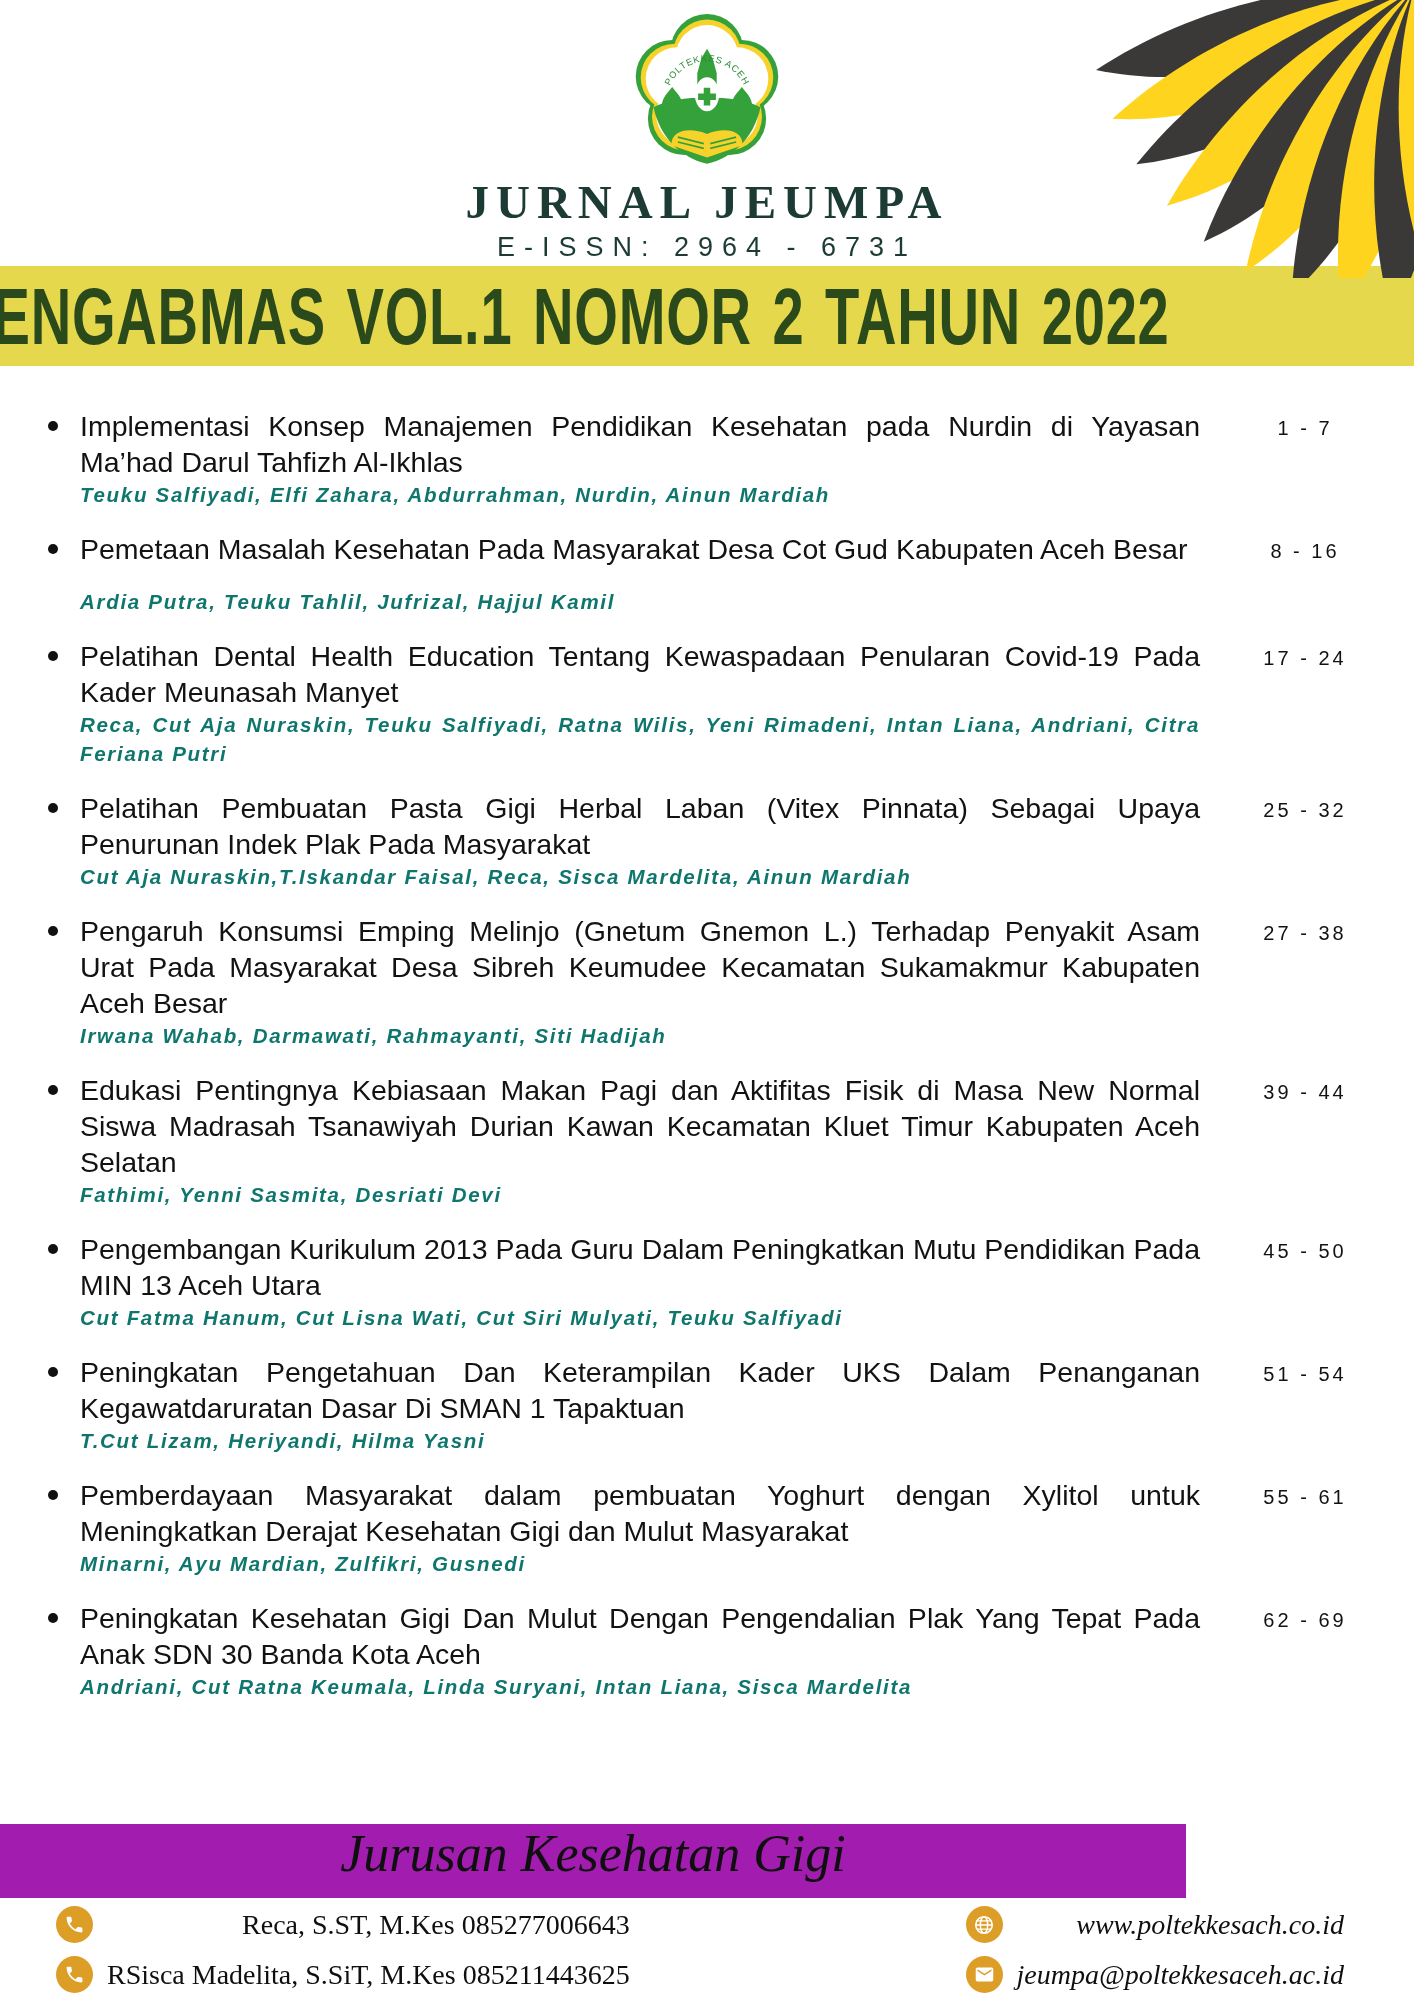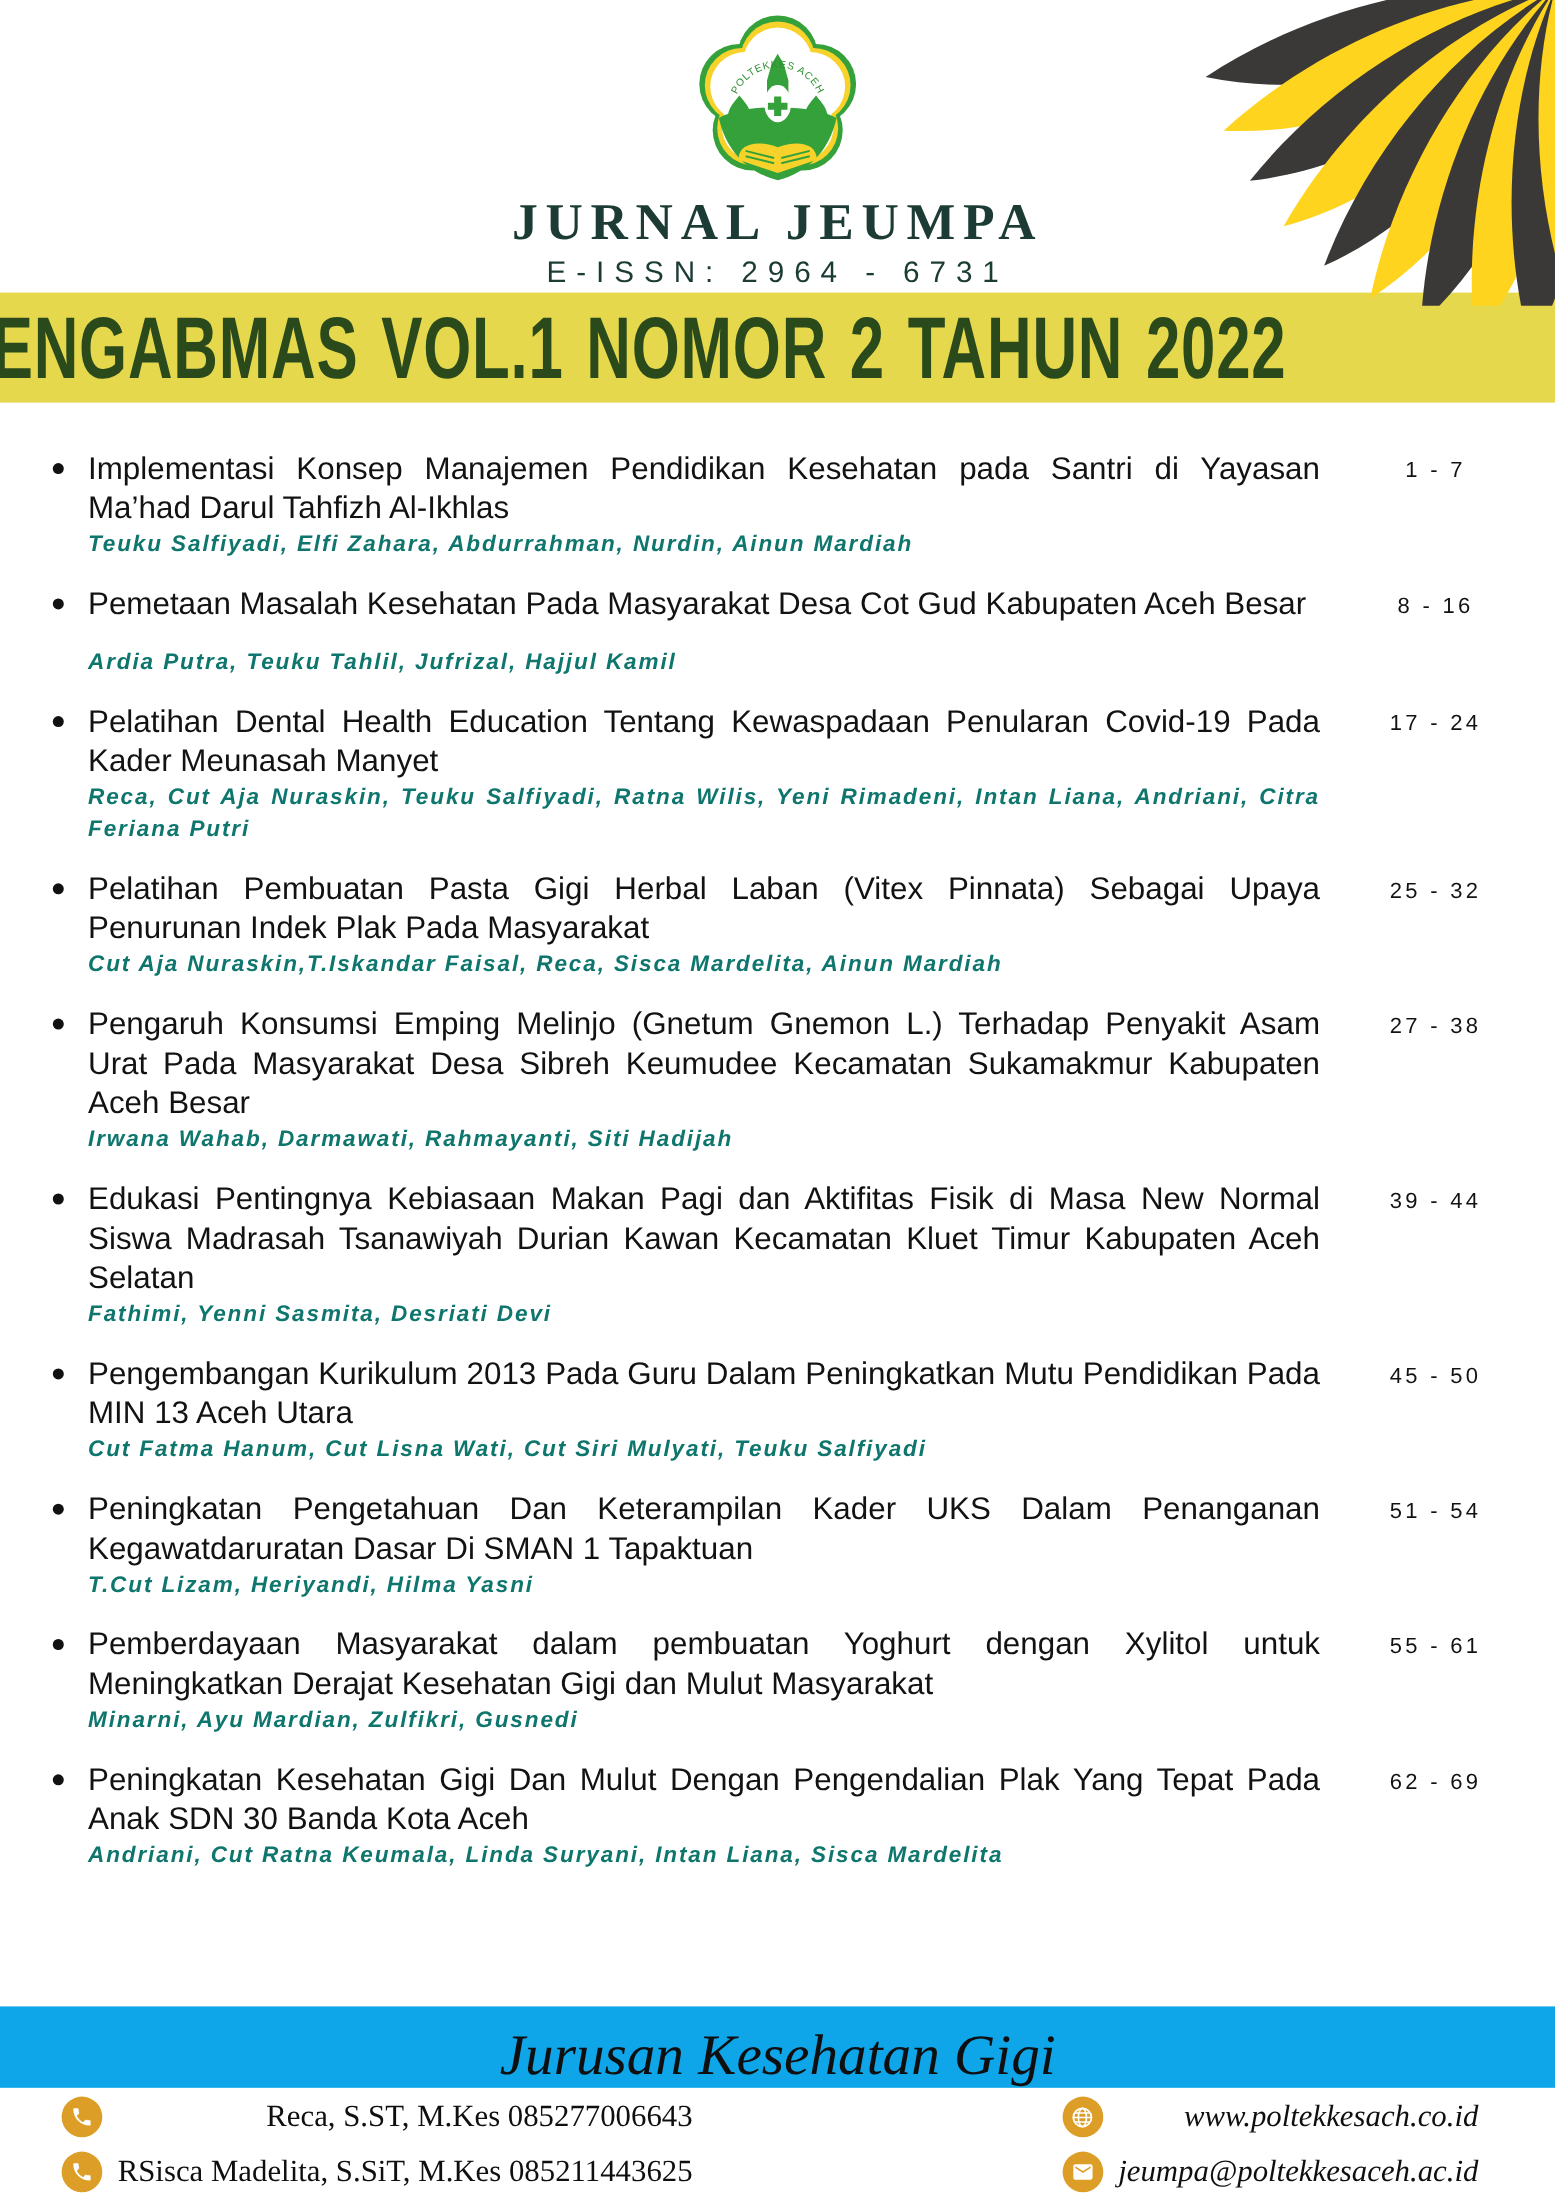--- a/index.html
+++ b/index.html
@@ -50,22 +50,22 @@
     letter-spacing:1.7px; text-align:justify; color:#0f766e;
   }
   .article:nth-child(2) .a-authors { margin-top:20px; }
   .pages {
     flex:0 0 150px; margin-left:30px; text-align:center;
     font-size:20px; line-height:38px; letter-spacing:3px; color:#121212;
     white-space:nowrap; padding-top:1px;
   }
   
   .dept-banner {
-    position:absolute; left:0; top:1824px; width:1414px; height:74px;
-    background:#0ea5e9; display:flex; align-items:flex-end; justify-content:center;
+    position:absolute; left:0; top:1824px; width:1186px; height:74px;
+    background:#a21caf; display:flex; align-items:flex-start; justify-content:center;
     z-index:3;
   }
   .dept-banner span {
     font-family:"Liberation Serif", serif; font-style:italic; font-weight:500;
     font-size:52px; color:#0f0f0f;
   }
   
   .footer {
     position:absolute; left:0; top:1906px; width:1414px; z-index:3;
     display:flex; justify-content:space-between; padding:0 70px 0 56px;
@@ -152,21 +152,21 @@
 
   <div class="top-banner">
     <span class="banner-text">PENGABMAS VOL.1 NOMOR 2 TAHUN 2022</span>
   </div>
 
   <div class="toc">
 
     <div class="article">
       <div class="bullet"></div>
       <div class="texts">
-        <p class="a-title">Implementasi Konsep Manajemen Pendidikan Kesehatan pada Santri di Yayasan Ma’had Darul Tahfizh Al-Ikhlas</p>
+        <p class="a-title">Implementasi Konsep Manajemen Pendidikan Kesehatan pada Nurdin di Yayasan Ma’had Darul Tahfizh Al-Ikhlas</p>
         <p class="a-authors">Teuku Salfiyadi, Elfi Zahara, Abdurrahman, Nurdin, Ainun Mardiah</p>
       </div>
       <div class="pages">1 - 7</div>
     </div>
 
     <div class="article">
       <div class="bullet"></div>
       <div class="texts">
         <p class="a-title">Pemetaan Masalah Kesehatan Pada Masyarakat Desa Cot Gud Kabupaten Aceh Besar</p>
         <p class="a-authors">Ardia Putra, Teuku Tahlil, Jufrizal, Hajjul Kamil</p>

